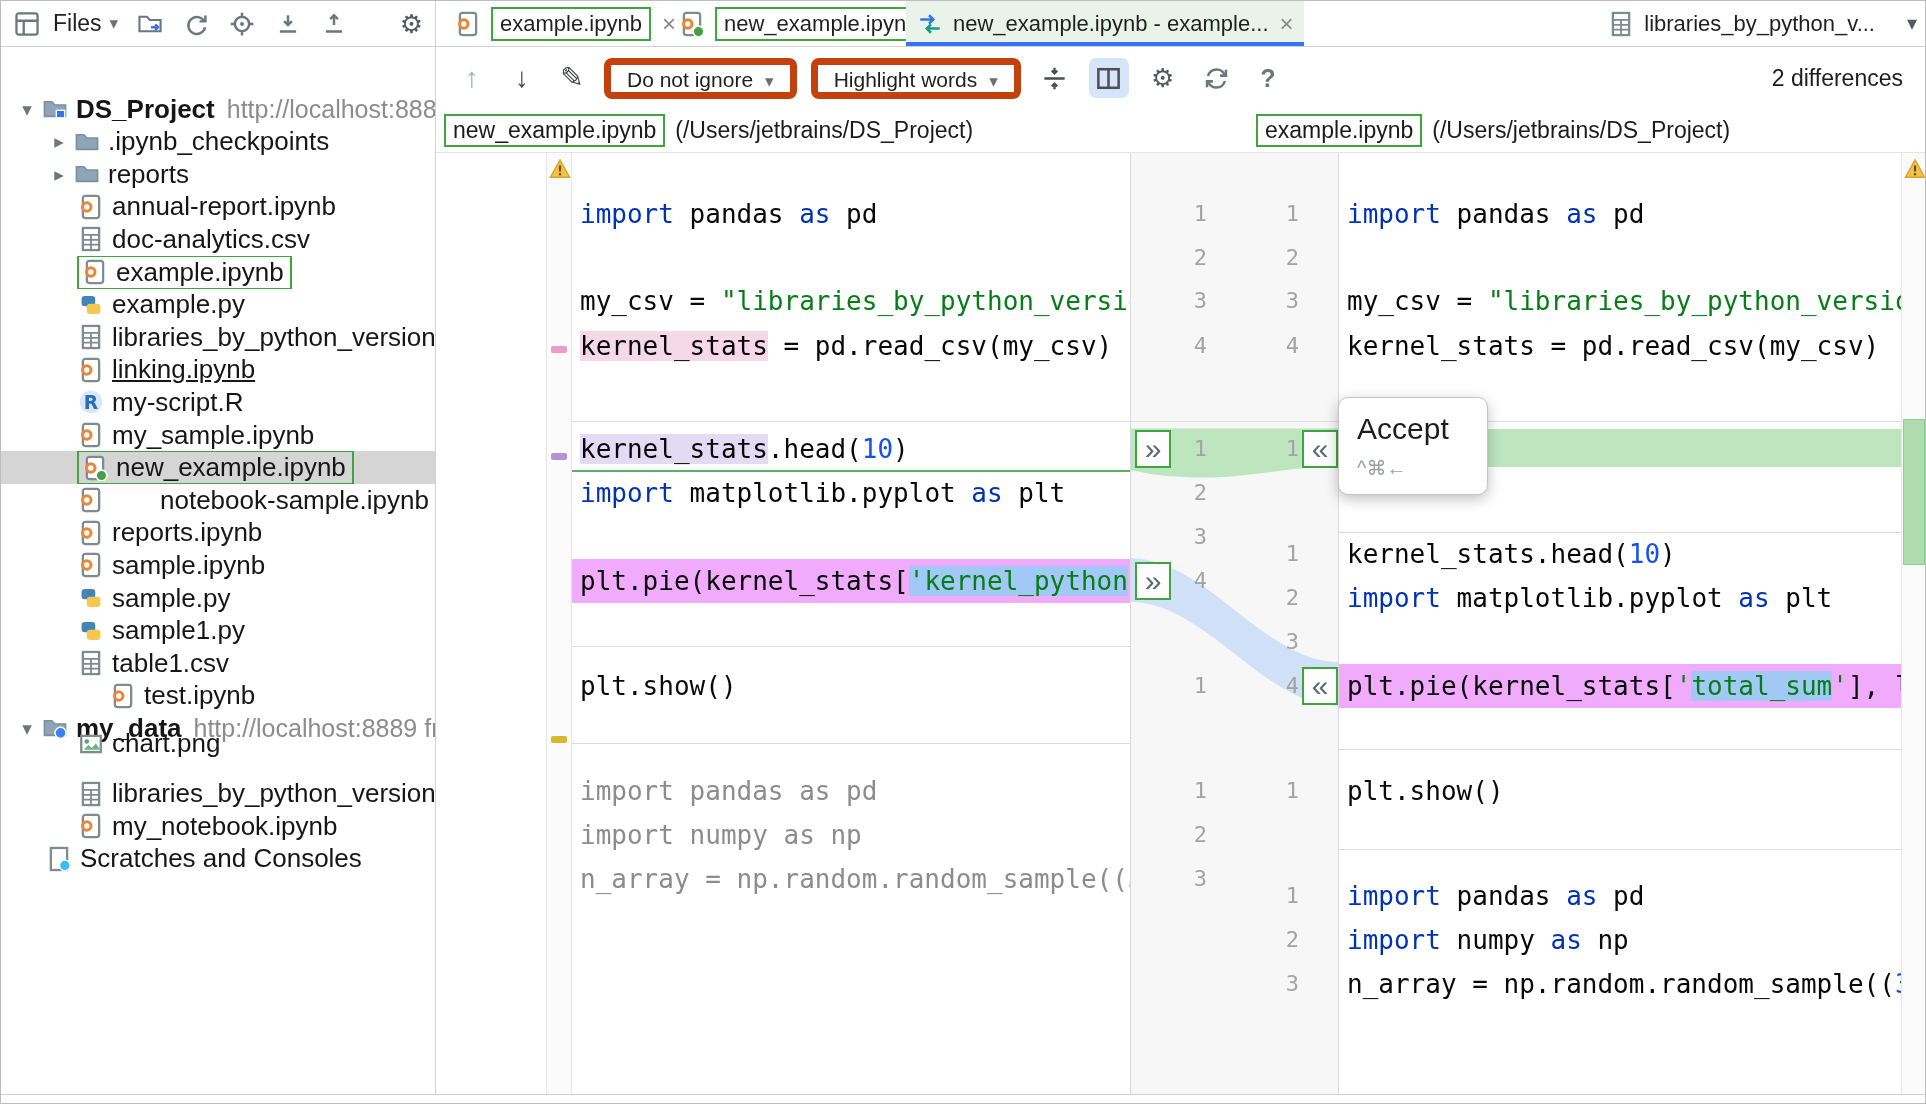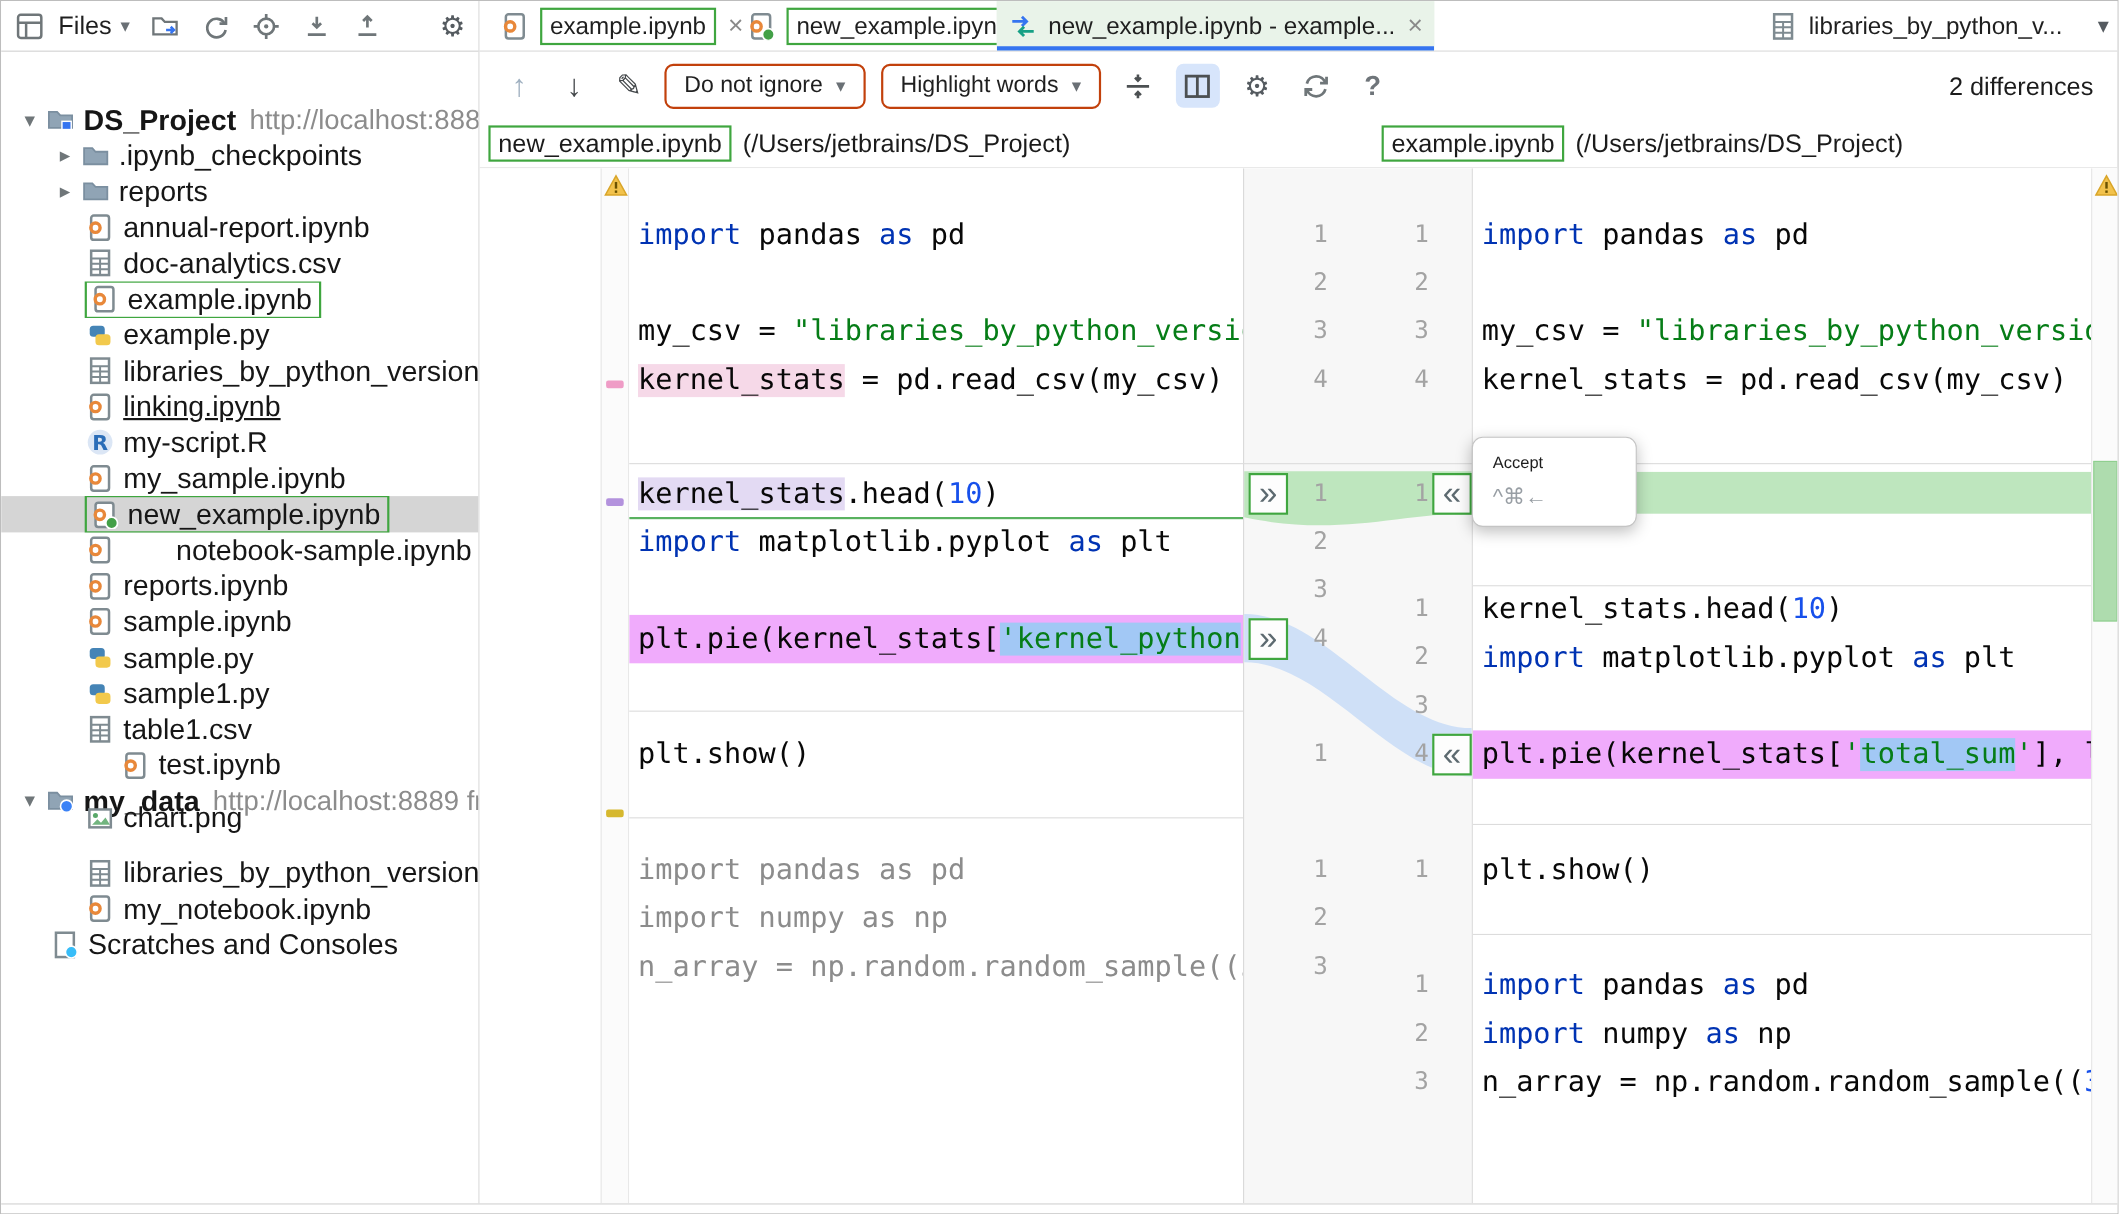--- a/index.html
+++ b/index.html
@@ -30,21 +30,21 @@
        font-size:22px;color:#1f1f1f;box-sizing:border-box;white-space:nowrap;}
   .tab.active{background:#e9f3e9;box-shadow:inset 0 -4px 0 #3574f0;}
   .tab .gwrap{padding:2px 7px;}
   .tab .close{color:#8a8a8a;font-size:24px;margin-left:2px;}
   .tab-overflow{position:absolute;right:8px;top:10px;font-size:20px;color:#555b60;}
   
   .diff-toolbar{position:absolute;left:435px;top:46px;right:0;height:62px;background:#fff;
        display:flex;align-items:center;gap:14px;padding:0 18px;box-sizing:border-box;}
   .tb-ico{width:36px;text-align:center;font-size:28px;color:#44484b;line-height:1;}
   .tb-ico.dis{color:#9fb0c0;}
-  .tb-btn{display:flex;align-items:center;gap:12px;border:2px solid #c2410c;border-radius:8px;height:41px;
+  .tb-btn{display:flex;align-items:flex-end;gap:12px;border:7px solid #c2410c;border-radius:8px;height:41px;
        padding:0 16px;font-size:21px;color:#1f1f1f;background:#fff;}
   .tb-btn .caret{margin-left:0;}
   .sq{width:40px;height:40px;display:inline-flex;align-items:center;justify-content:center;border-radius:7px;}
   .sq svg{width:27px;height:27px;}
   .sq.toggled{background:#d7e5fb;}
   .help{font-size:25px;font-weight:bold;color:#6f757a;width:34px;text-align:center;}
   .diffs-count{margin-left:auto;font-size:23px;color:#1c1c1c;padding-right:4px;}
   
   .diff-headers{position:absolute;left:435px;top:108px;right:0;height:44px;background:#fff;border-bottom:1px solid #e4e4e4;box-sizing:border-box;}
   .hdr{position:absolute;top:0;height:42px;display:flex;align-items:center;gap:10px;font-size:23px;color:#1b1b1b;white-space:nowrap;}
@@ -66,21 +66,21 @@
   .gutter{position:absolute;top:0;bottom:0;background:#f7f7f7;border-left:1px solid #dadada;border-right:1px solid #dadada;box-sizing:border-box;}
   .gutter svg.conn{position:absolute;inset:0;width:100%;height:100%;}
   .lnum{position:absolute;height:32px;line-height:32px;text-align:right;
        font-family:"DejaVu Sans Mono",monospace;font-size:22px;color:#a3a3a3;}
   .apply{position:absolute;width:36px;height:38px;border:2px solid #3fa63f;box-sizing:border-box;background:#fdfdfd;
        display:flex;align-items:center;justify-content:center;font-size:30px;color:#5d6a70;line-height:1;}
   .sep{position:absolute;height:1px;background:#dcdcdc;}
   
   .tooltip{position:absolute;left:1337px;top:396px;width:150px;background:#fff;border:1px solid #c4c4c4;border-radius:10px;
        box-shadow:0 4px 14px rgba(0,0,0,.25);padding:14px 18px;z-index:60;box-sizing:border-box;}
-  .tooltip .tt-label{font-size:15px;color:#1d1d1d;}
+  .tooltip .tt-label{font-size:30px;color:#1d1d1d;}
   .tooltip .tt-short{font-size:20px;color:#989ea4;margin-top:10px;}
   .bottom-strip{position:absolute;left:0;right:0;bottom:0;height:9px;background:#fff;border-top:1px solid #d1d1d1;box-sizing:border-box;}
 </style>
 </head>
 <body>
 
 <div class="app">
 
   <aside class="sidebar">
     <div class="sb-toolbar">

